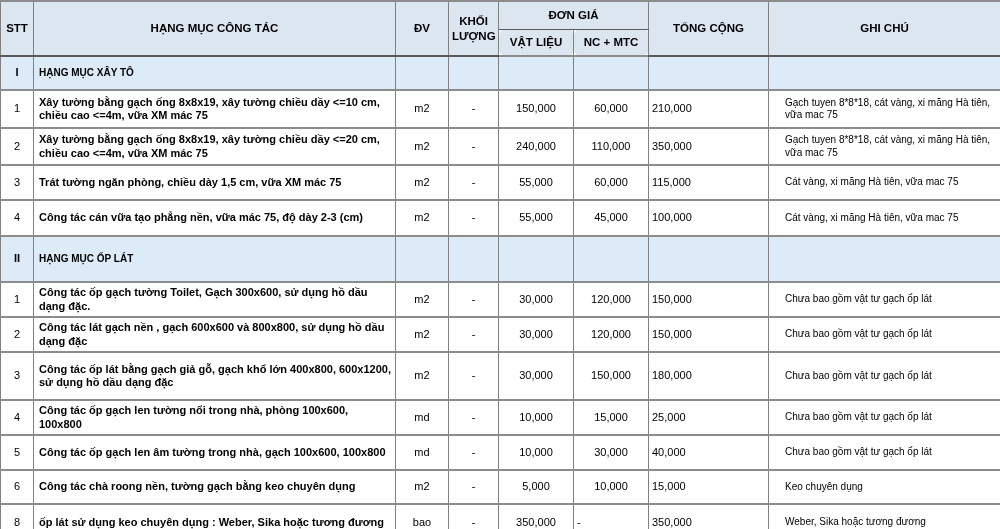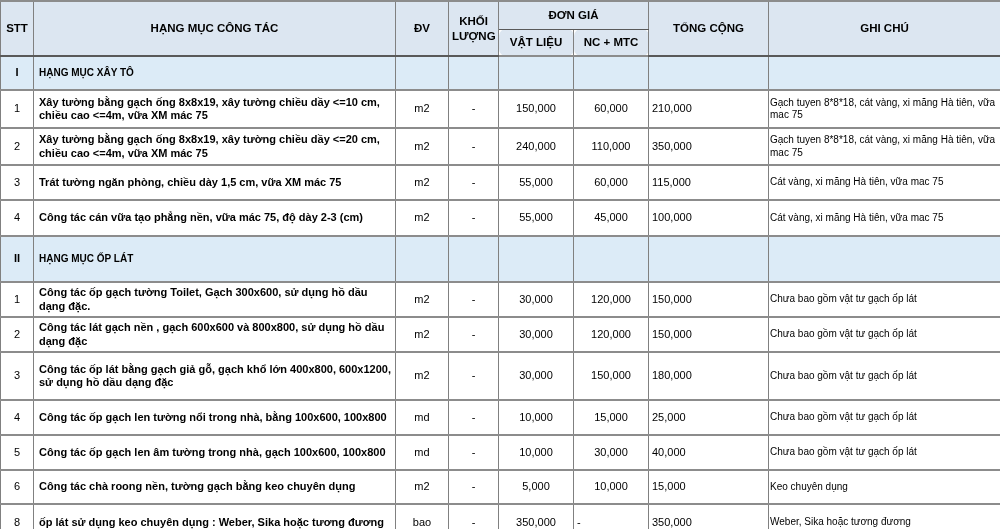--- a/index.html
+++ b/index.html
@@ -41,21 +41,21 @@
   thead tr.h2 th { border-top-width: 1px; border-top-color: #595959; border-radius: 7px; }
   thead tr.h1 th[rowspan] { border-bottom-width: 2px; }
   tr.section td {
     background: var(--section-bg, #dcebf7);
     font-weight: bold;
   }
   tr.section td.sect-title { font-size: 10px; }
   td.c   { text-align: center; }
   td.r   { padding-right: 5px; }
   td.desc { text-align: left; padding-left: 5px; font-weight: bold; }
-  td.note { text-align: left; padding-left: 1px; font-size: 10px; }
+  td.note { text-align: left; padding-left: 16px; font-size: 10px; }
 </style>
 </head>
 <body>
 
 <div id="sheet">
   <table>
     <colgroup>
       <col style="width:33px">
         <col style="width:362px">
         <col style="width:53px">
@@ -166,21 +166,21 @@
           <td class="desc">Công tác ốp lát bằng gạch giả gỗ, gạch khổ lớn 400x800, 600x1200, sử dụng hồ dầu dạng đặc</td>
           <td class="c">m2</td>
           <td class="c">-</td>
           <td class="c">30,000</td>
           <td class="c">150,000</td>
           <td class="r">180,000</td>
           <td class="note">Chưa bao gồm vật tư gạch ốp lát</td>
         </tr>
         <tr style="height: 35px;">
           <td class="c">4</td>
-          <td class="desc">Công tác ốp gạch len tường nổi trong nhà, bằng 100x600, 100x800</td>
+          <td class="desc">Công tác ốp gạch len tường nổi trong nhà, phòng 100x600, 100x800</td>
           <td class="c">md</td>
           <td class="c">-</td>
           <td class="c">10,000</td>
           <td class="c">15,000</td>
           <td class="r">25,000</td>
           <td class="note">Chưa bao gồm vật tư gạch ốp lát</td>
         </tr>
         <tr style="height: 35px;">
           <td class="c">5</td>
           <td class="desc">Công tác ốp gạch len âm tường trong nhà, gạch 100x600, 100x800</td>

